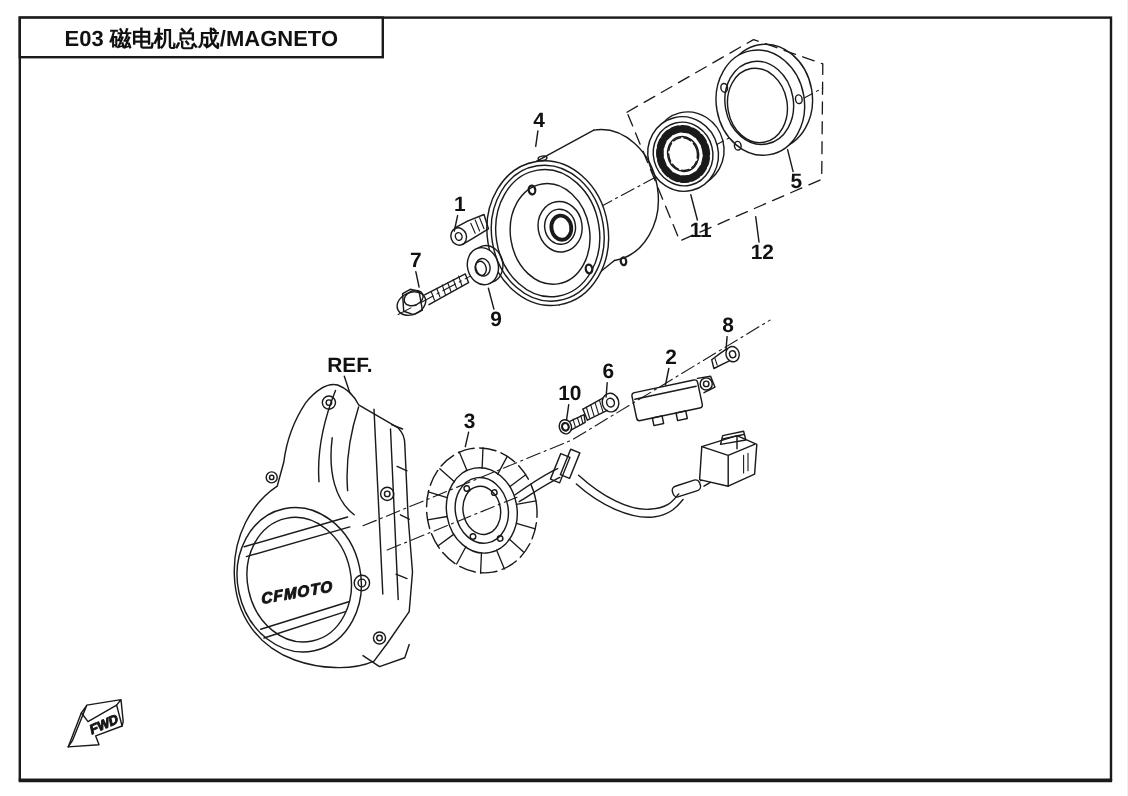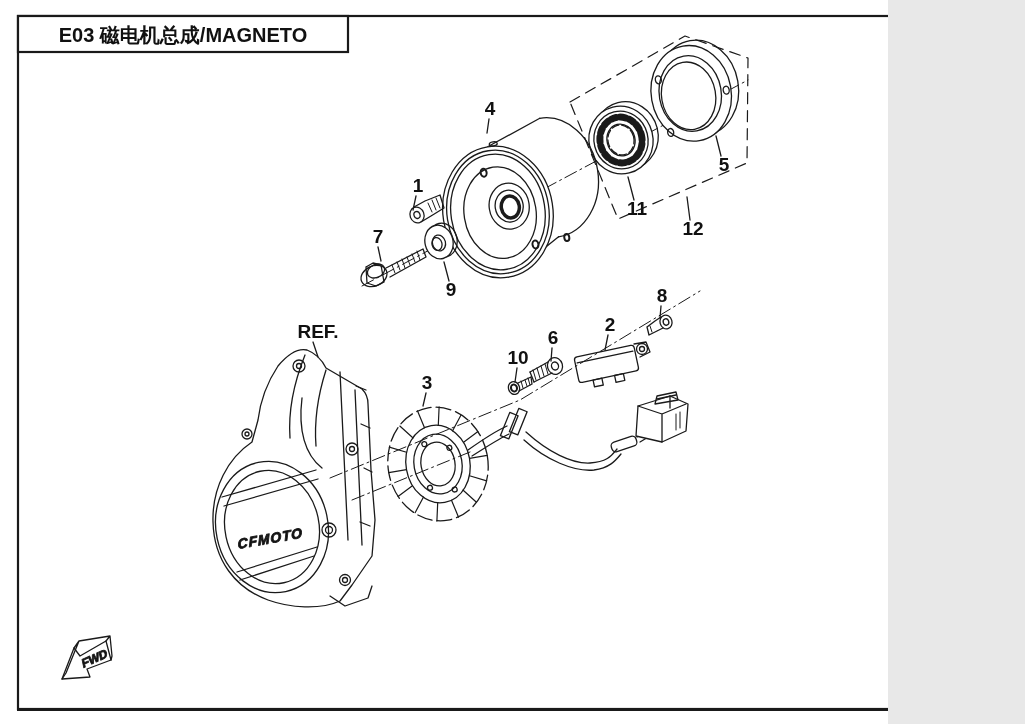--- a/index.html
+++ b/index.html
@@ -1,17 +1,17 @@
 <!DOCTYPE html>
 <html><head>
 <meta charset="utf-8">
 <style>
   html,body{margin:0;padding:0;background:#e8e8e8;}
   .sheet{
-    position:relative;width:888px;height:724px;background:#ffffff;
+    position:relative;width:1025px;height:724px;background:#ffffff;
     font-family:"Liberation Sans","DejaVu Sans",sans-serif;overflow:hidden;
   }
   svg{position:absolute;left:0;top:0;}
   svg text{fill:#111;}
   .callout{font-weight:bold;font-size:19px;}
   .title-text{font-weight:bold;font-size:20px;}
 </style>
 </head>
 <body>
 

